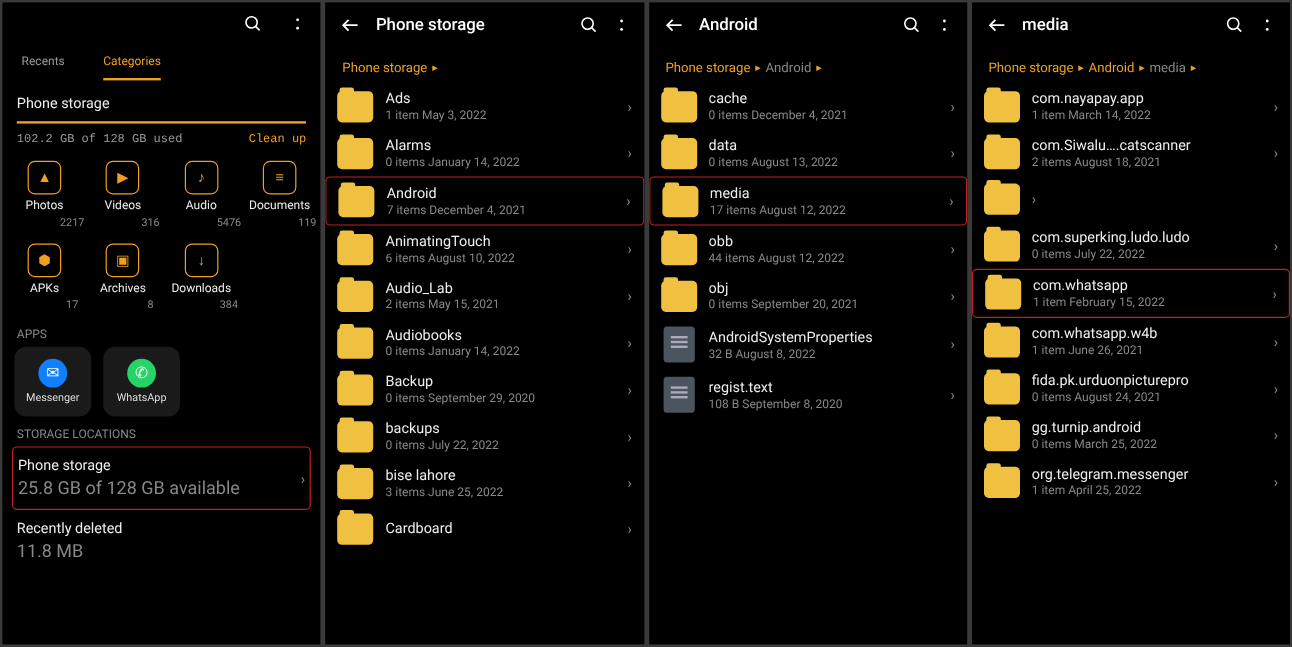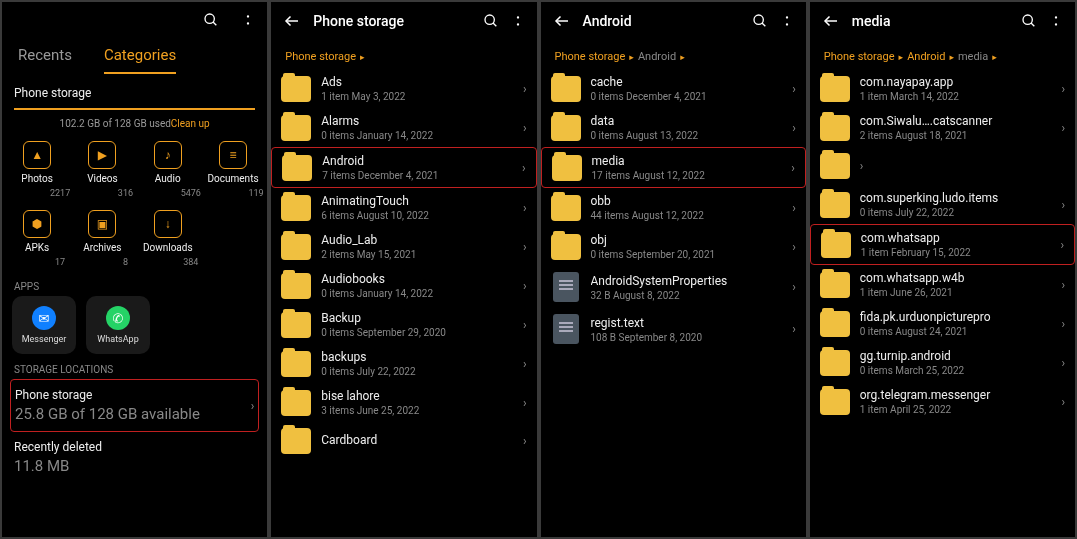--- a/index.html
+++ b/index.html
@@ -32,21 +32,21 @@
   .topbar .title { color: #fff; font-size: 14px; font-weight: 500; flex: 1; }
   .topbar .spacer { flex: 1; }
   .topbar .iconbtn { color: #fff; display: flex; align-items: center; justify-content: center; }
   .tabs {
     display: flex;
     padding: 8px 16px 0 16px;
     gap: 32px;
   }
   .tab {
     color: #999;
-    font-size: 15px;
+    font-size: 10px;
     padding-bottom: 8px;
   }
   .tab.active {
     color: #f0a020;
     border-bottom: 2px solid #f0a020;
   }
   .crumbs {
     padding: 10px 14px 6px 14px;
     font-size: 11px;
     color: #f0a020;
@@ -62,25 +62,26 @@
     margin-top: 6px;
   }
   .storage-hdr .stline {
     color: #eee;
     font-size: 12px;
     border-bottom: 2px solid #f0a020;
     padding: 6px 0 8px 0;
   }
   .usage-row {
     display: flex;
-    justify-content: center;
+    justify-content: space-between;
     align-items: center;
     padding: 8px 12px;
     color: #999;
     font-size: 10px;
+    font-family: Liberation Mono, monospace;
   }
   .cleanup { color: #f0a020; font-size: 10px; }
   .cat-grid {
     display: grid;
     grid-template-columns: repeat(4, 1fr);
     padding: 4px 2px;
     row-gap: 12px;
   }
   .cat {
     display: flex;
@@ -541,21 +542,21 @@
       </div>
       <span class="chev">›</span>
       </div>
       <div class="file-row">
         <div class="folder-icon"></div>
       <span class="chev">›</span>
       </div>
       <div class="file-row">
         <div class="folder-icon"></div>
         <div class="file-text">
-        <div class="file-name">com.superking.ludo.items</div>
+        <div class="file-name">com.superking.ludo.ludo</div>
         <div class="file-meta">0 items    July 22, 2022</div>
       </div>
       <span class="chev">›</span>
       </div>
       <div class="file-row hl">
         <div class="folder-icon"></div>
         <div class="file-text">
         <div class="file-name">com.whatsapp</div>
         <div class="file-meta">1 item    February 15, 2022</div>
       </div>

